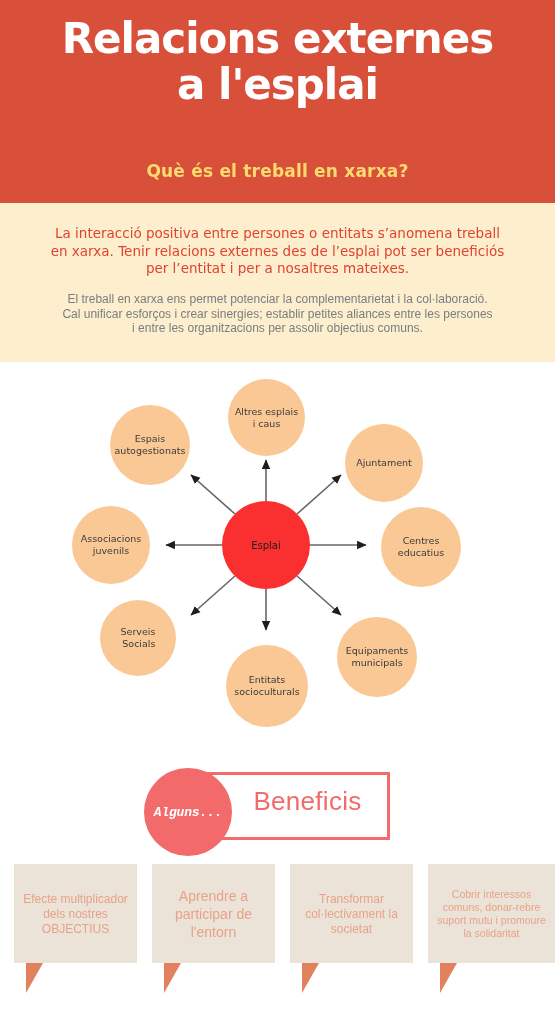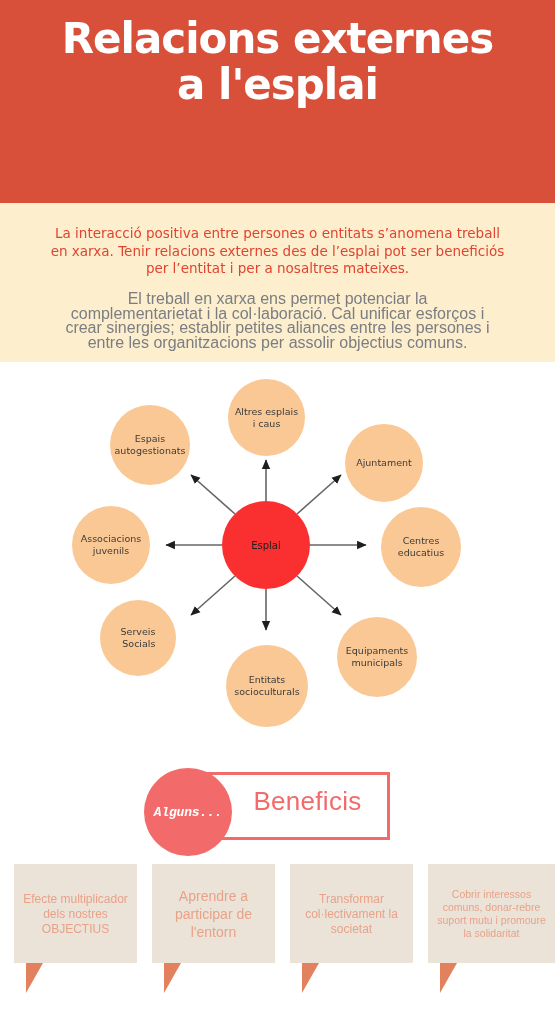--- a/index.html
+++ b/index.html
@@ -69,21 +69,21 @@
     font-size: 13.5px;
     line-height: 17.5px;
   }
   .intro-body {
     position: absolute;
     left: 60px; top: 89px;
     width: 435px;
     text-align: center;
     color: #7a7d82;
     font-family: "Liberation Sans", sans-serif;
-    font-size: 16px;
+    font-size: 12px;
     line-height: 14.5px;
   }
 
   
   .diagram {
     position: absolute;
     left: 0; top: 362px;
     width: 555px;
     height: 390px;
     background: #ffffff;
@@ -207,20 +207,21 @@
   }
 </style>
 </head>
 <body>
 
 <div class="header">
   <div class="header-title">
     <span>Relacions externes</span>
     <span class="line2">a l'esplai</span>
   </div>
+  <div class="header-subtitle">Què és el treball en xarxa?</div>
 </div>
 
 <div class="intro-band">
   <div class="intro-lead">La interacció positiva entre persones o entitats s’anomena treball en xarxa. Tenir relacions externes des de l’esplai pot ser beneficiós per l’entitat i per a nosaltres mateixes.</div>
   <div class="intro-body">El treball en xarxa ens permet potenciar la complementarietat i la col·laboració. Cal unificar esforços i crear sinergies; establir petites aliances entre les persones i entre les organitzacions per assolir objectius comuns.</div>
 </div>
 
 <div class="diagram">
   <svg class="diagram-svg" viewBox="0 0 555 390">
     <defs>

